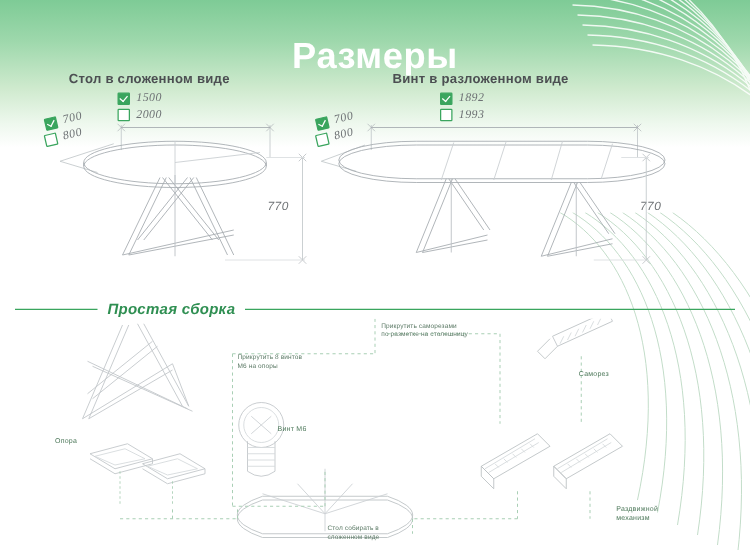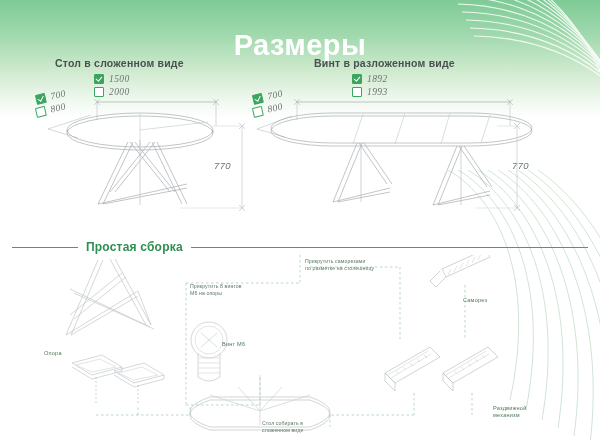--- a/index.html
+++ b/index.html
@@ -101,21 +101,21 @@
     font-size:9.5px;
     color:#6e7275;
     letter-spacing:0.4px;
   }
   #h-left{left:214px;top:160px;}
   #h-right{left:512px;top:160px;}
 
   
   .assembly-head{
     position:absolute;left:0;top:239px;width:600px;height:16px;
-    display:flex;align-items:center;
+    display:flex;align-items:center;font-style:italic;
   }
   .rule{height:1px;background:#3aa55e;flex:1;}
   .rule.left{margin-left:12px;max-width:66px;}
   .rule.right{margin-right:12px;}
   .assembly-title{
     color:#2f8f52;font-size:12px;font-weight:bold;
     padding:0 8px;white-space:nowrap;letter-spacing:0.2px;
   }
 
   

